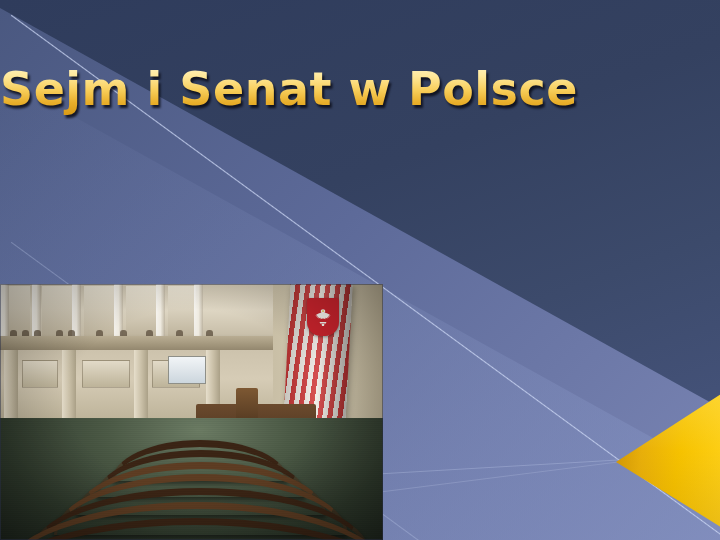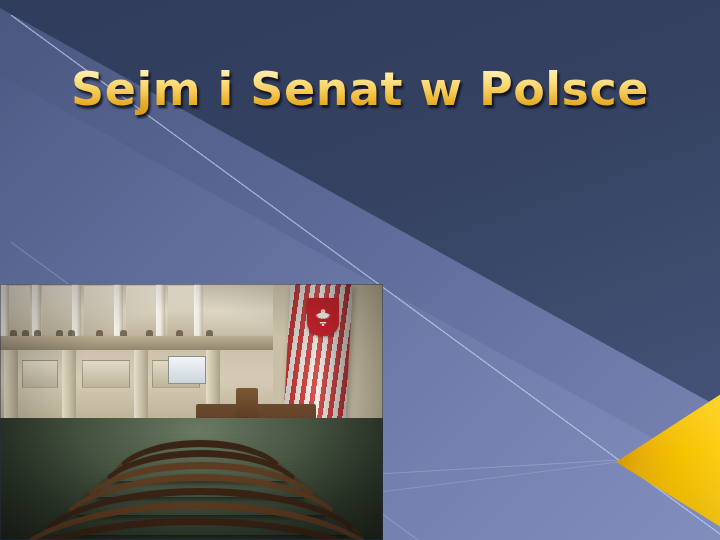--- a/index.html
+++ b/index.html
@@ -107,21 +107,21 @@
     background: linear-gradient(to bottom, rgba(255,225,90,0.45) 0%, rgba(255,255,255,0) 42%, rgba(150,100,0,0.20) 100%);
     clip-path: polygon(100% 2%, 100% 96%, 0 50%);
   }
 
   
   .title {
     position: absolute;
     left: 0;
     top: 64px;
     width: 720px;
-    text-align: center;
+    text-align: left;
     font-family: "DejaVu Sans", sans-serif;
     font-weight: bold;
     font-size: 46px;
     letter-spacing: 0.5px;
     line-height: 1.1;
     background: linear-gradient(to bottom,
        #fff4c4 0%, #ffe89a 24%, #f7cd59 52%, #e8ae2a 76%, #d99a16 100%);
     -webkit-background-clip: text;
     background-clip: text;
     color: transparent;

